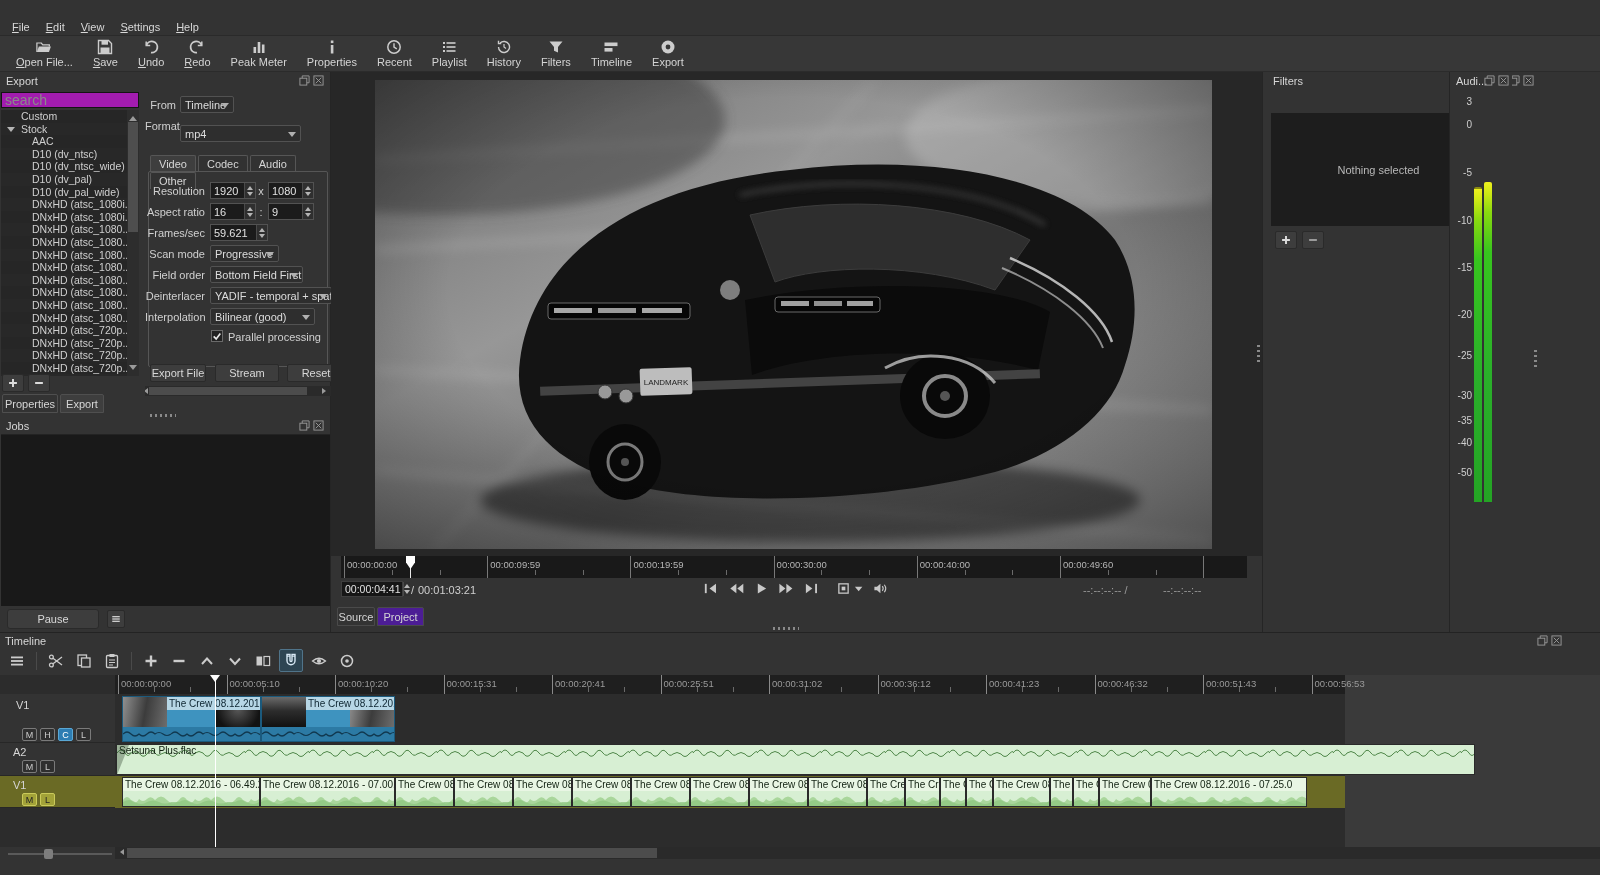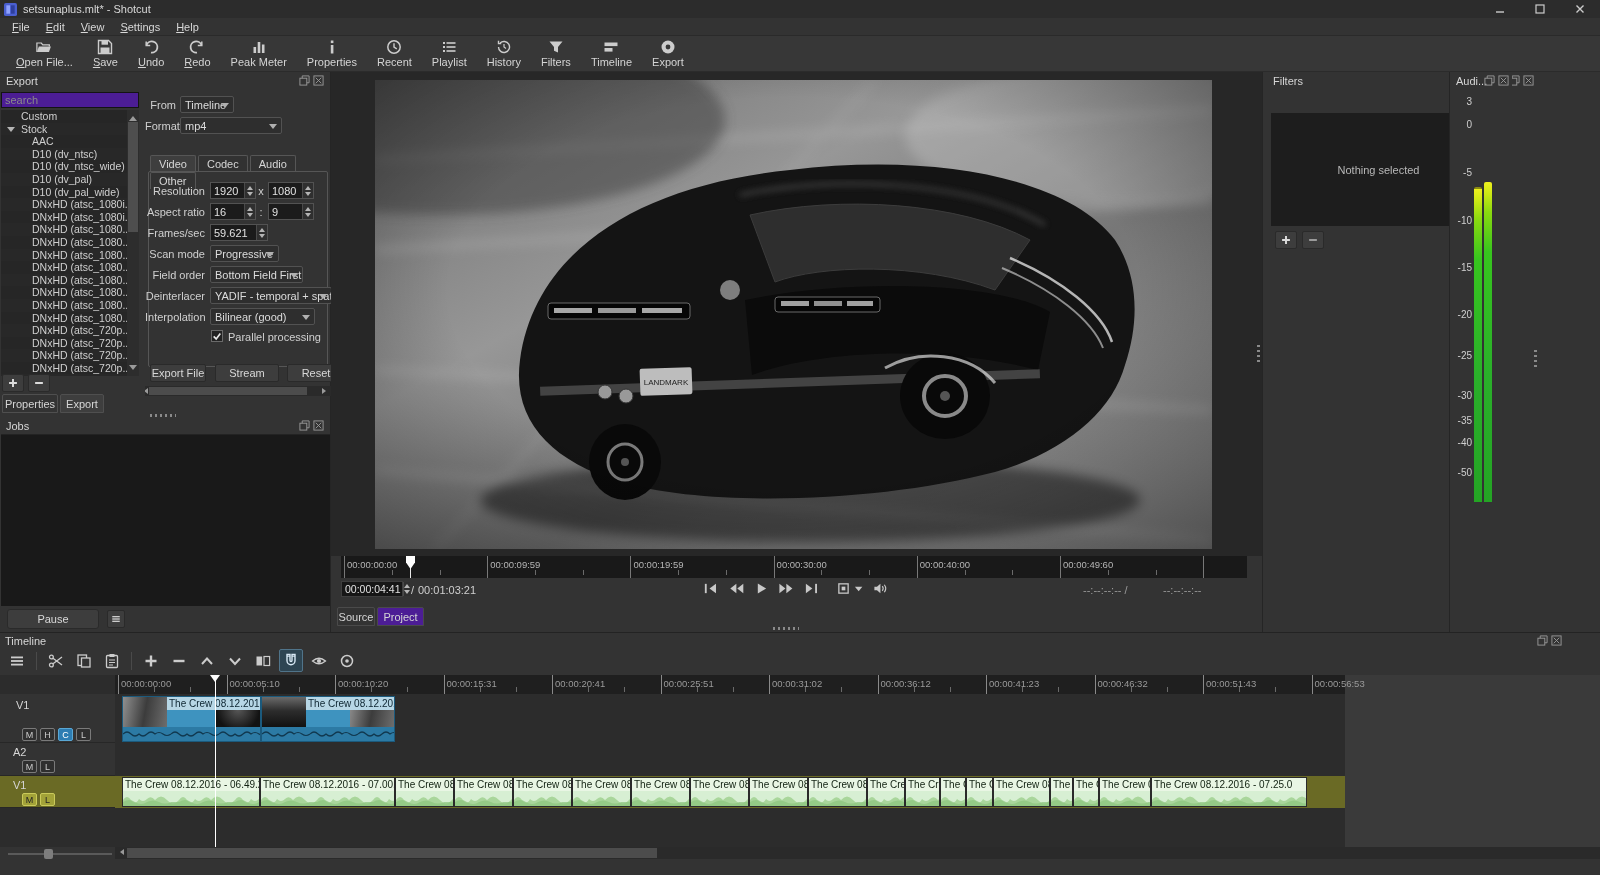--- a/index.html
+++ b/index.html
@@ -20,21 +20,21 @@
 
 #toolbar{position:absolute;left:0;top:36px;width:1600px;height:36px;background:#373737;border-bottom:1px solid #2b2b2b;display:flex;align-items:stretch;padding-left:6px}
 .tbbtn{display:flex;flex-direction:column;align-items:center;justify-content:center;padding:1px 10px;color:#d4d4d4;gap:1px}
 .tbbtn .ic{height:16px;display:flex;align-items:flex-end}
 .tbbtn .ic svg{width:16px;height:16px}
 .tbbtn .lb{font-size:11px;white-space:nowrap}
 .dock-icons{display:flex;gap:3px}
 .dock-icons span svg{width:11px;height:11px;display:block}
 
 #leftdock{position:absolute;left:0;top:72px;width:331px;height:560px;background:#333;border-right:1px solid #252525}
-#search{position:absolute;left:1px;top:20px;width:138px;height:16px;background:#4c1d95;border:1px solid #141414;color:#bbb;font-size:11px;padding:0 3px;font-family:"Liberation Sans",sans-serif}
+#search{position:absolute;left:1px;top:20px;width:138px;height:16px;background:#a21caf;border:1px solid #141414;color:#bbb;font-size:14px;padding:0 3px;font-family:"Liberation Sans",sans-serif}
 #search::placeholder{color:#8a8a8a}
 #presets{position:absolute;left:1px;top:38px;width:138px;height:266px;background:#282828;overflow:hidden}
 .prow{height:12.6px;line-height:12.6px;font-size:10.5px;color:#cfcfcf;white-space:nowrap;position:relative;overflow:hidden}
 .prow:nth-child(odd){background:#262626}
 .prow .exp{position:absolute;left:6px;top:4px;width:0;height:0;border:4px solid transparent;border-top:5px solid #b5b5b5}
 #tree-scroll{position:absolute;left:127px;top:38px;width:12px;height:266px;background:#2d2d2d}
 #tree-scroll .sb-thumb{position:absolute;left:1px;top:12px;width:10px;height:110px;background:#4e4e4e}
 .sb-arr{position:absolute;left:2px;width:0;height:0;border:4px solid transparent}
 
 #exportform{position:absolute;left:145px;top:0;width:186px;height:330px;overflow:hidden}
@@ -138,47 +138,20 @@
 </pattern>
 <pattern id="wavF" width="56" height="16" patternUnits="userSpaceOnUse">
  <path d="M0 16 V10 Q4 4 8 10 T16 9 Q20 13 24 9 T32 10 Q38 3 44 10 T56 10 V16 Z" fill="#a9d69b"></path>
  <path d="M0 16 V12 Q6 8 12 12 T24 12 Q30 9 36 12 T48 12 L56 12 V16 Z" fill="#8cc57e" opacity="0.7"></path>
 </pattern>
 </defs>
 </svg>
 
 <div id="app">
 
-  <div id="titlebar">
-    <span class="appicon">
-      <svg viewBox="0 0 14 14">
-          <rect width="14" height="14" rx="2" fill="#4a5fd0"></rect>
-          <rect x="2.5" y="2.5" width="4" height="9" fill="#8fa2ff"></rect>
-          <rect x="7.5" y="2.5" width="4" height="9" fill="#2e3f9e"></rect>
-        </svg>
-    </span>
-    <span class="title">setsunaplus.mlt* - Shotcut</span>
-    <div id="wincontrols">
-      <div class="winbtn">
-          <svg viewBox="0 0 12 12" width="12" height="12">
-            <path d="M2 9h8" stroke="#ccc" stroke-width="1.4"></path>
-          </svg>
-        </div>
-      <div class="winbtn">
-          <svg viewBox="0 0 12 12" width="12" height="12">
-            <rect x="2" y="2" width="8" height="8" fill="none" stroke="#ccc" stroke-width="1.2"></rect>
-          </svg>
-        </div>
-      <div class="winbtn">
-          <svg viewBox="0 0 12 12" width="12" height="12">
-            <path d="M2.5 2.5l7 7M9.5 2.5l-7 7" stroke="#ccc" stroke-width="1.4"></path>
-          </svg>
-        </div>
-    </div>
-  </div>
 
   <div id="menubar">
       <div class="menuitem"><span class="u">F</span>ile</div>
       <div class="menuitem"><span class="u">E</span>dit</div>
       <div class="menuitem"><span class="u">V</span>iew</div>
       <div class="menuitem"><span class="u">S</span>ettings</div>
       <div class="menuitem"><span class="u">H</span>elp</div>
     </div>
 
   <div id="toolbar">
@@ -350,21 +323,21 @@
       <i class="sb-arr" style="bottom:2px;border-top:5px solid #9a9a9a"></i>
     </div>
 
     <div id="exportform">
       <div class="f-label" style="left:0;top:27px;width:31px">From</div>
       <div class="combo" style="left:35px;top:24px;width:54px">
           <span>Timeline</span>
           <i class="ca"></i>
         </div>
       <div class="f-label" style="left:0;top:48px;width:31px">Format</div>
-      <div class="combo" style="left:35px;top:45px;width:102px">
+      <div class="combo" style="left:35px;top:53px;width:121px">
           <span>mp4</span>
           <i class="ca"></i>
         </div>
 
       <div class="abs" style="left:5px;top:83px" id="exporttabs"><span class="vtab active">Video</span><span class="vtab">Codec</span><span class="vtab">Audio</span><span class="vtab">Other</span></div>
       <div id="groupbox"></div>
 
       <div class="f-label" style="left:0;top:113px;width:60px">Resolution</div>
       <div class="spinfield" style="left:65px;top:110px;width:46px">
           <span class="val">1920</span>
@@ -911,20 +884,27 @@
             </div>
           </div>
           <div class="trackrow" style="top: 68px; height: 33px;">
             <div class="thead">
               <span class="tname" style="left: 13px; top: 3px;">A2</span>
               <div class="tbtns" style="top: 17px;">
                 <span class="tbtn">M</span>
                 <span class="tbtn">L</span>
               </div>
             </div>
+            <div class="clip aclip" style="left: 116px; top: 1px; width: 1359px; height: 31px;">
+              <svg style="position:absolute;left:0;top:1px" width="100%" height="14" preserveAspectRatio="none">
+                <rect width="100%" height="14" fill="url(#wavA)"></rect>
+              </svg>
+              <div style="position: absolute; left: 2px; top: 0px; font-size: 10px; color: rgb(13, 29, 13); white-space: nowrap;">Setsuna Plus.flac</div>
+              <div style="position: absolute; left: 0px; top: 0px; width: 0px; height: 0px; border-bottom: 30px solid transparent; border-left: 12px solid rgba(40, 60, 40, 0.35);"></div>
+            </div>
           </div>
           <div class="trackrow" style="top: 101px; height: 32px;">
             <div style="position: absolute; left: 0px; top: 0px; width: 1345px; height: 100%; background: rgb(106, 106, 37);"></div>
             <div class="thead current">
               <span class="tname" style="left: 13px; top: 3px;">V1</span>
               <div class="tbtns" style="top: 17px;">
                 <span class="tbtn olive">M</span>
                 <span class="tbtn olive">L</span>
               </div>
             </div>

